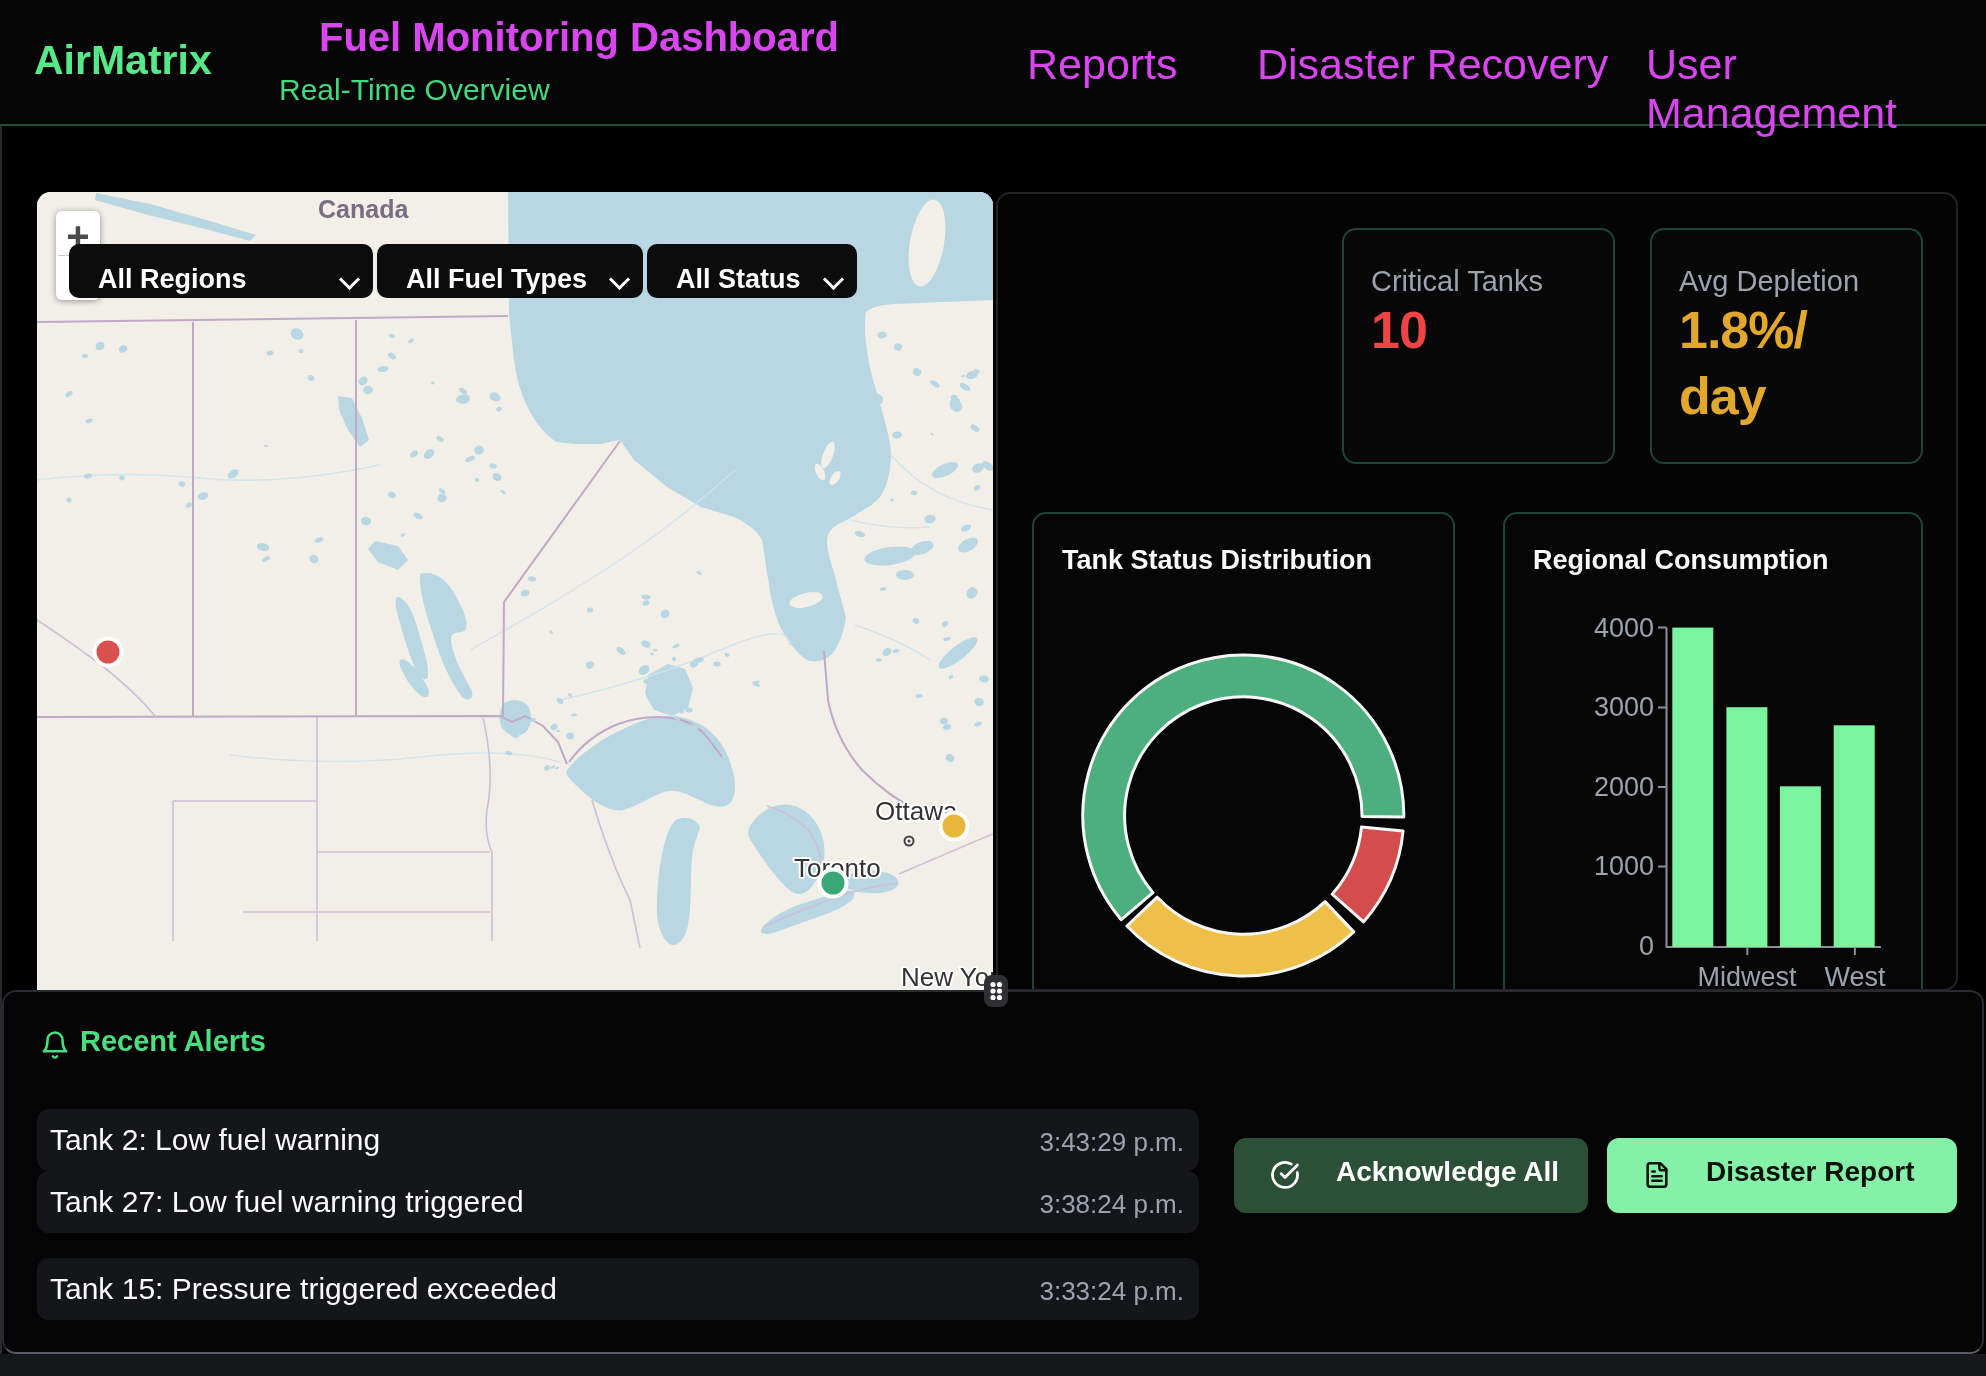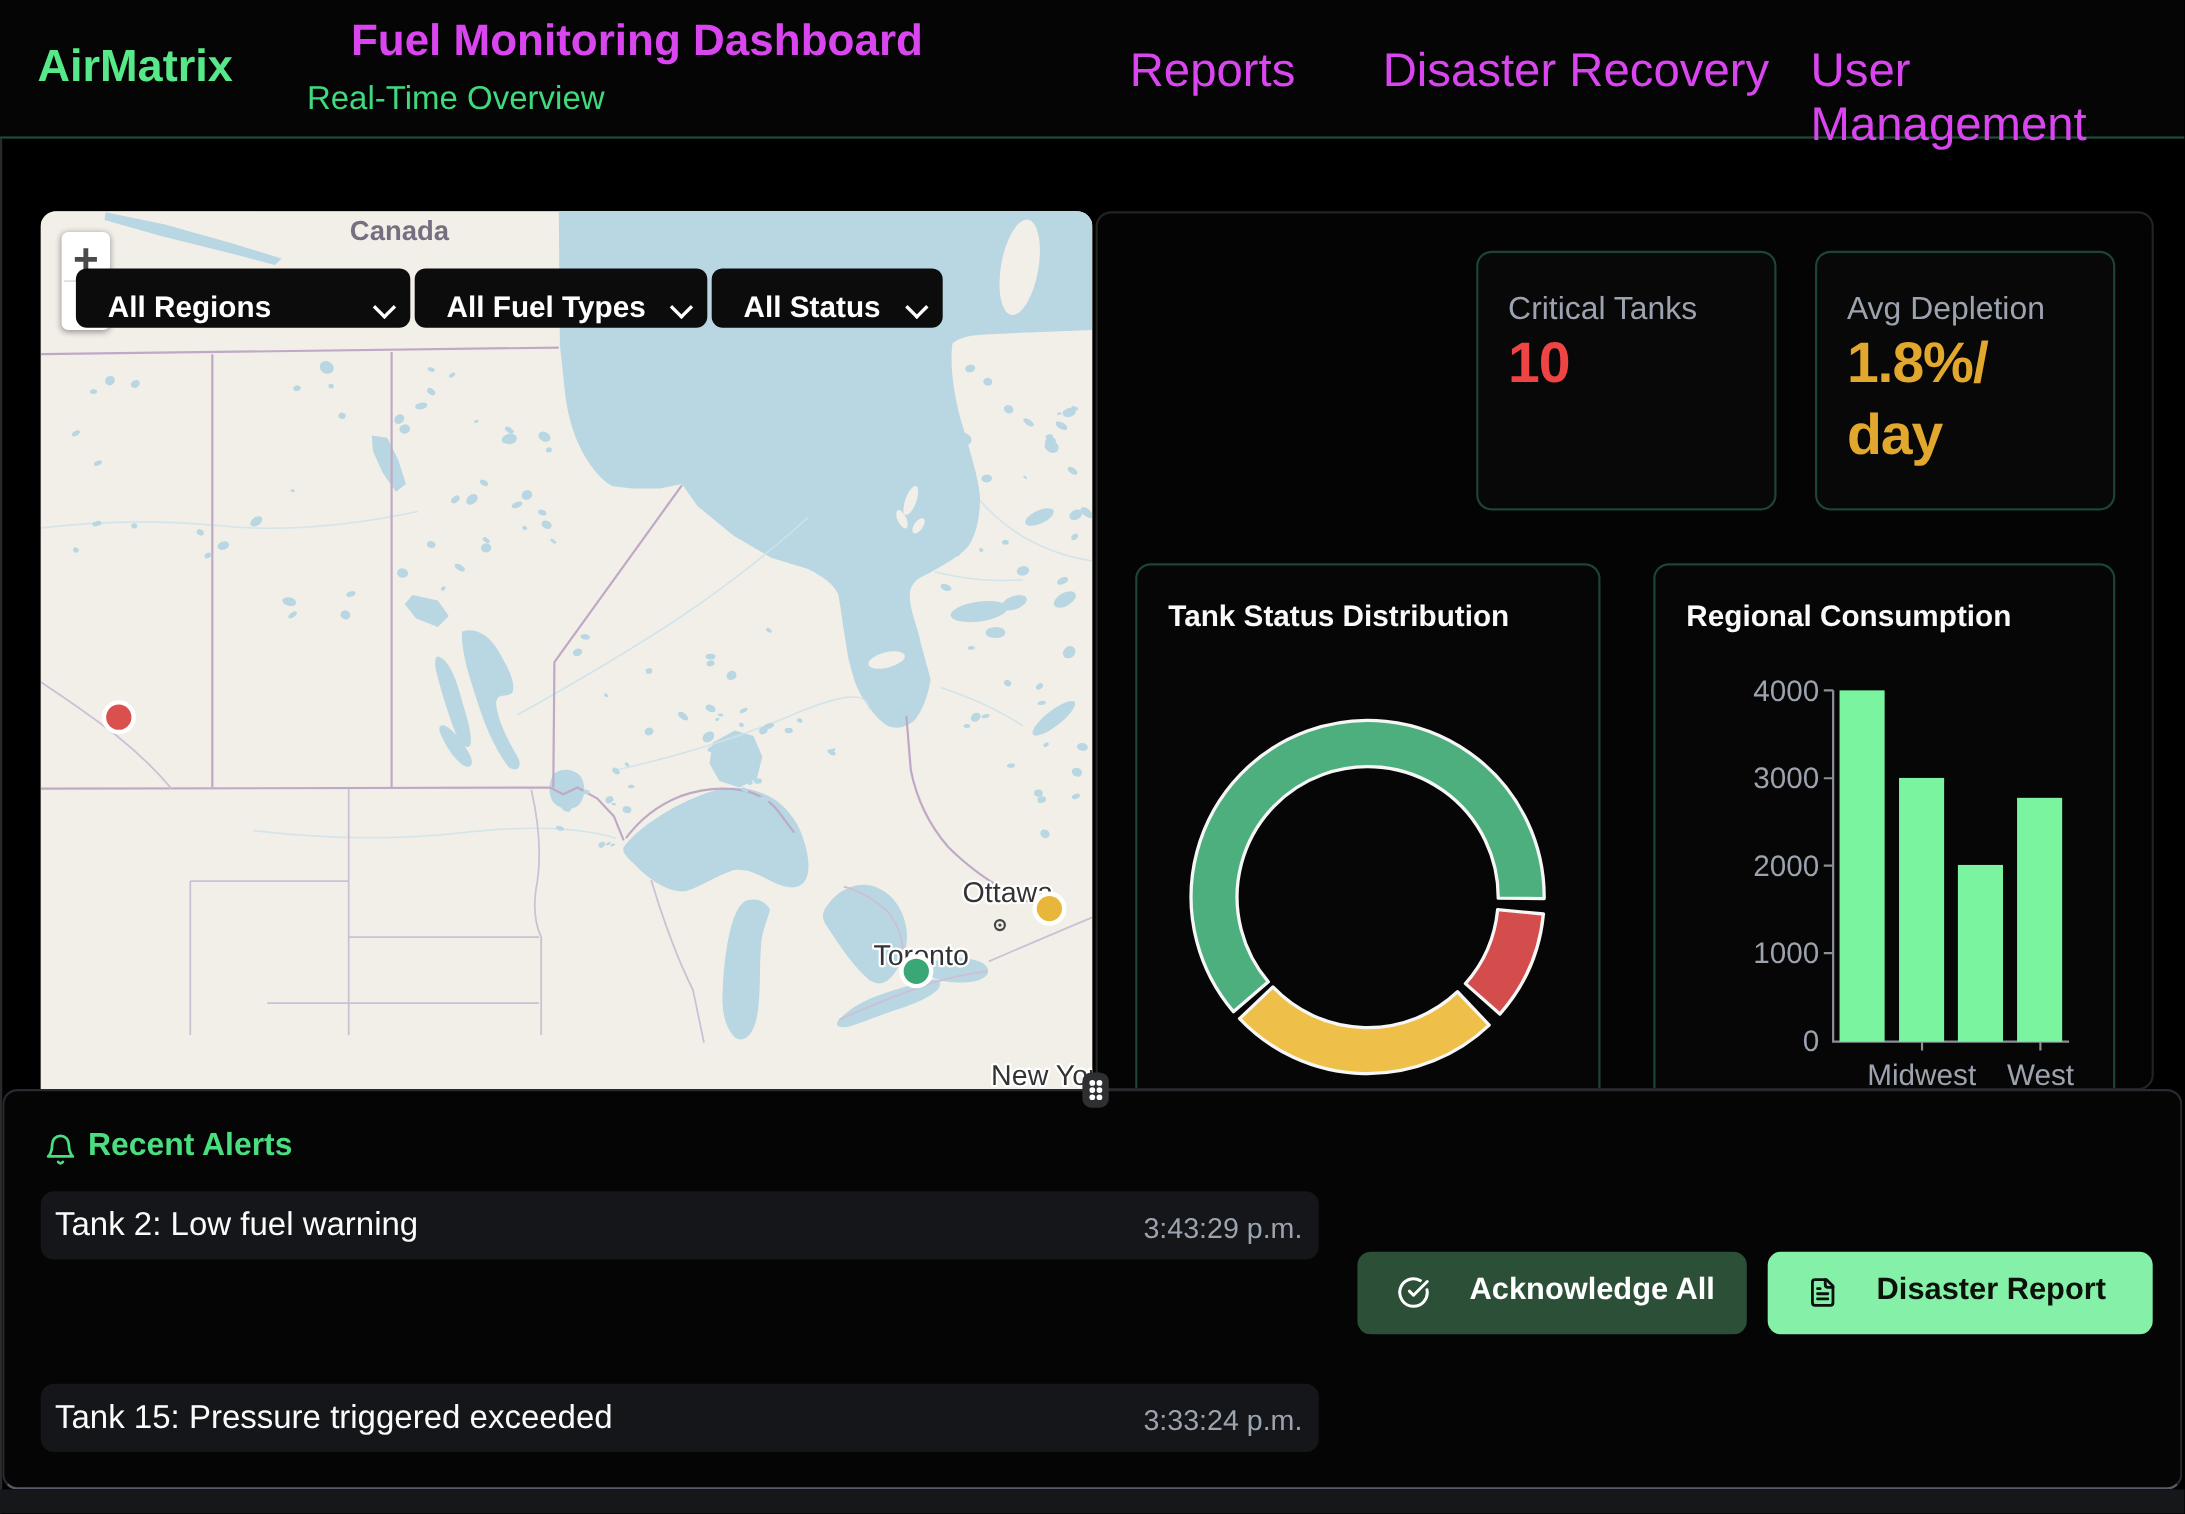--- a/index.html
+++ b/index.html
@@ -347,23 +347,27 @@
           <circle cx="15.5" cy="22.5" r="2.6"></circle>
       </g>
     </svg>
   </div>
 
   <svg class="abs" style="left:40px; top:1029px;" width="30" height="32" viewBox="0 0 24 24" fill="none" stroke="#4ade80" stroke-width="2" stroke-linecap="round" stroke-linejoin="round">
     <path d="M6 8a6 6 0 0 1 12 0c0 7 3 9 3 9H3s3-2 3-9"></path>
     <path d="M10.3 21a1.94 1.94 0 0 0 3.4 0"></path>
   </svg>
   <div id="ralerts">Recent Alerts</div>
-  <div class="arow" style="top:1083px;padding-left:28px;">
+  <div class="arow" style="top:1109px;padding-left:28px;">
     <div class="at">Tank 2: Low fuel warning</div>
     <div class="tm">3:43:29 p.m.</div>
+  </div>
+  <div class="arow" style="top:1171px;">
+    <div class="at">Tank 27: Low fuel warning triggered</div>
+    <div class="tm">3:38:24 p.m.</div>
   </div>
   <div class="arow" style="top:1258px;">
     <div class="at">Tank 15: Pressure triggered exceeded</div>
     <div class="tm">3:33:24 p.m.</div>
   </div>
   <div class="btn" style="left:1234px; width:354px; background:#2c4f38;"></div>
   <svg class="abs" style="left:1270px; top:1160px;" width="30" height="30" viewBox="0 0 24 24" fill="none" stroke="#fff" stroke-width="2.2" stroke-linecap="round" stroke-linejoin="round">
     <path d="M21.801 10A10 10 0 1 1 17 3.335"></path>
       <path d="m9 11 3 3L22 4"></path>
   </svg>

